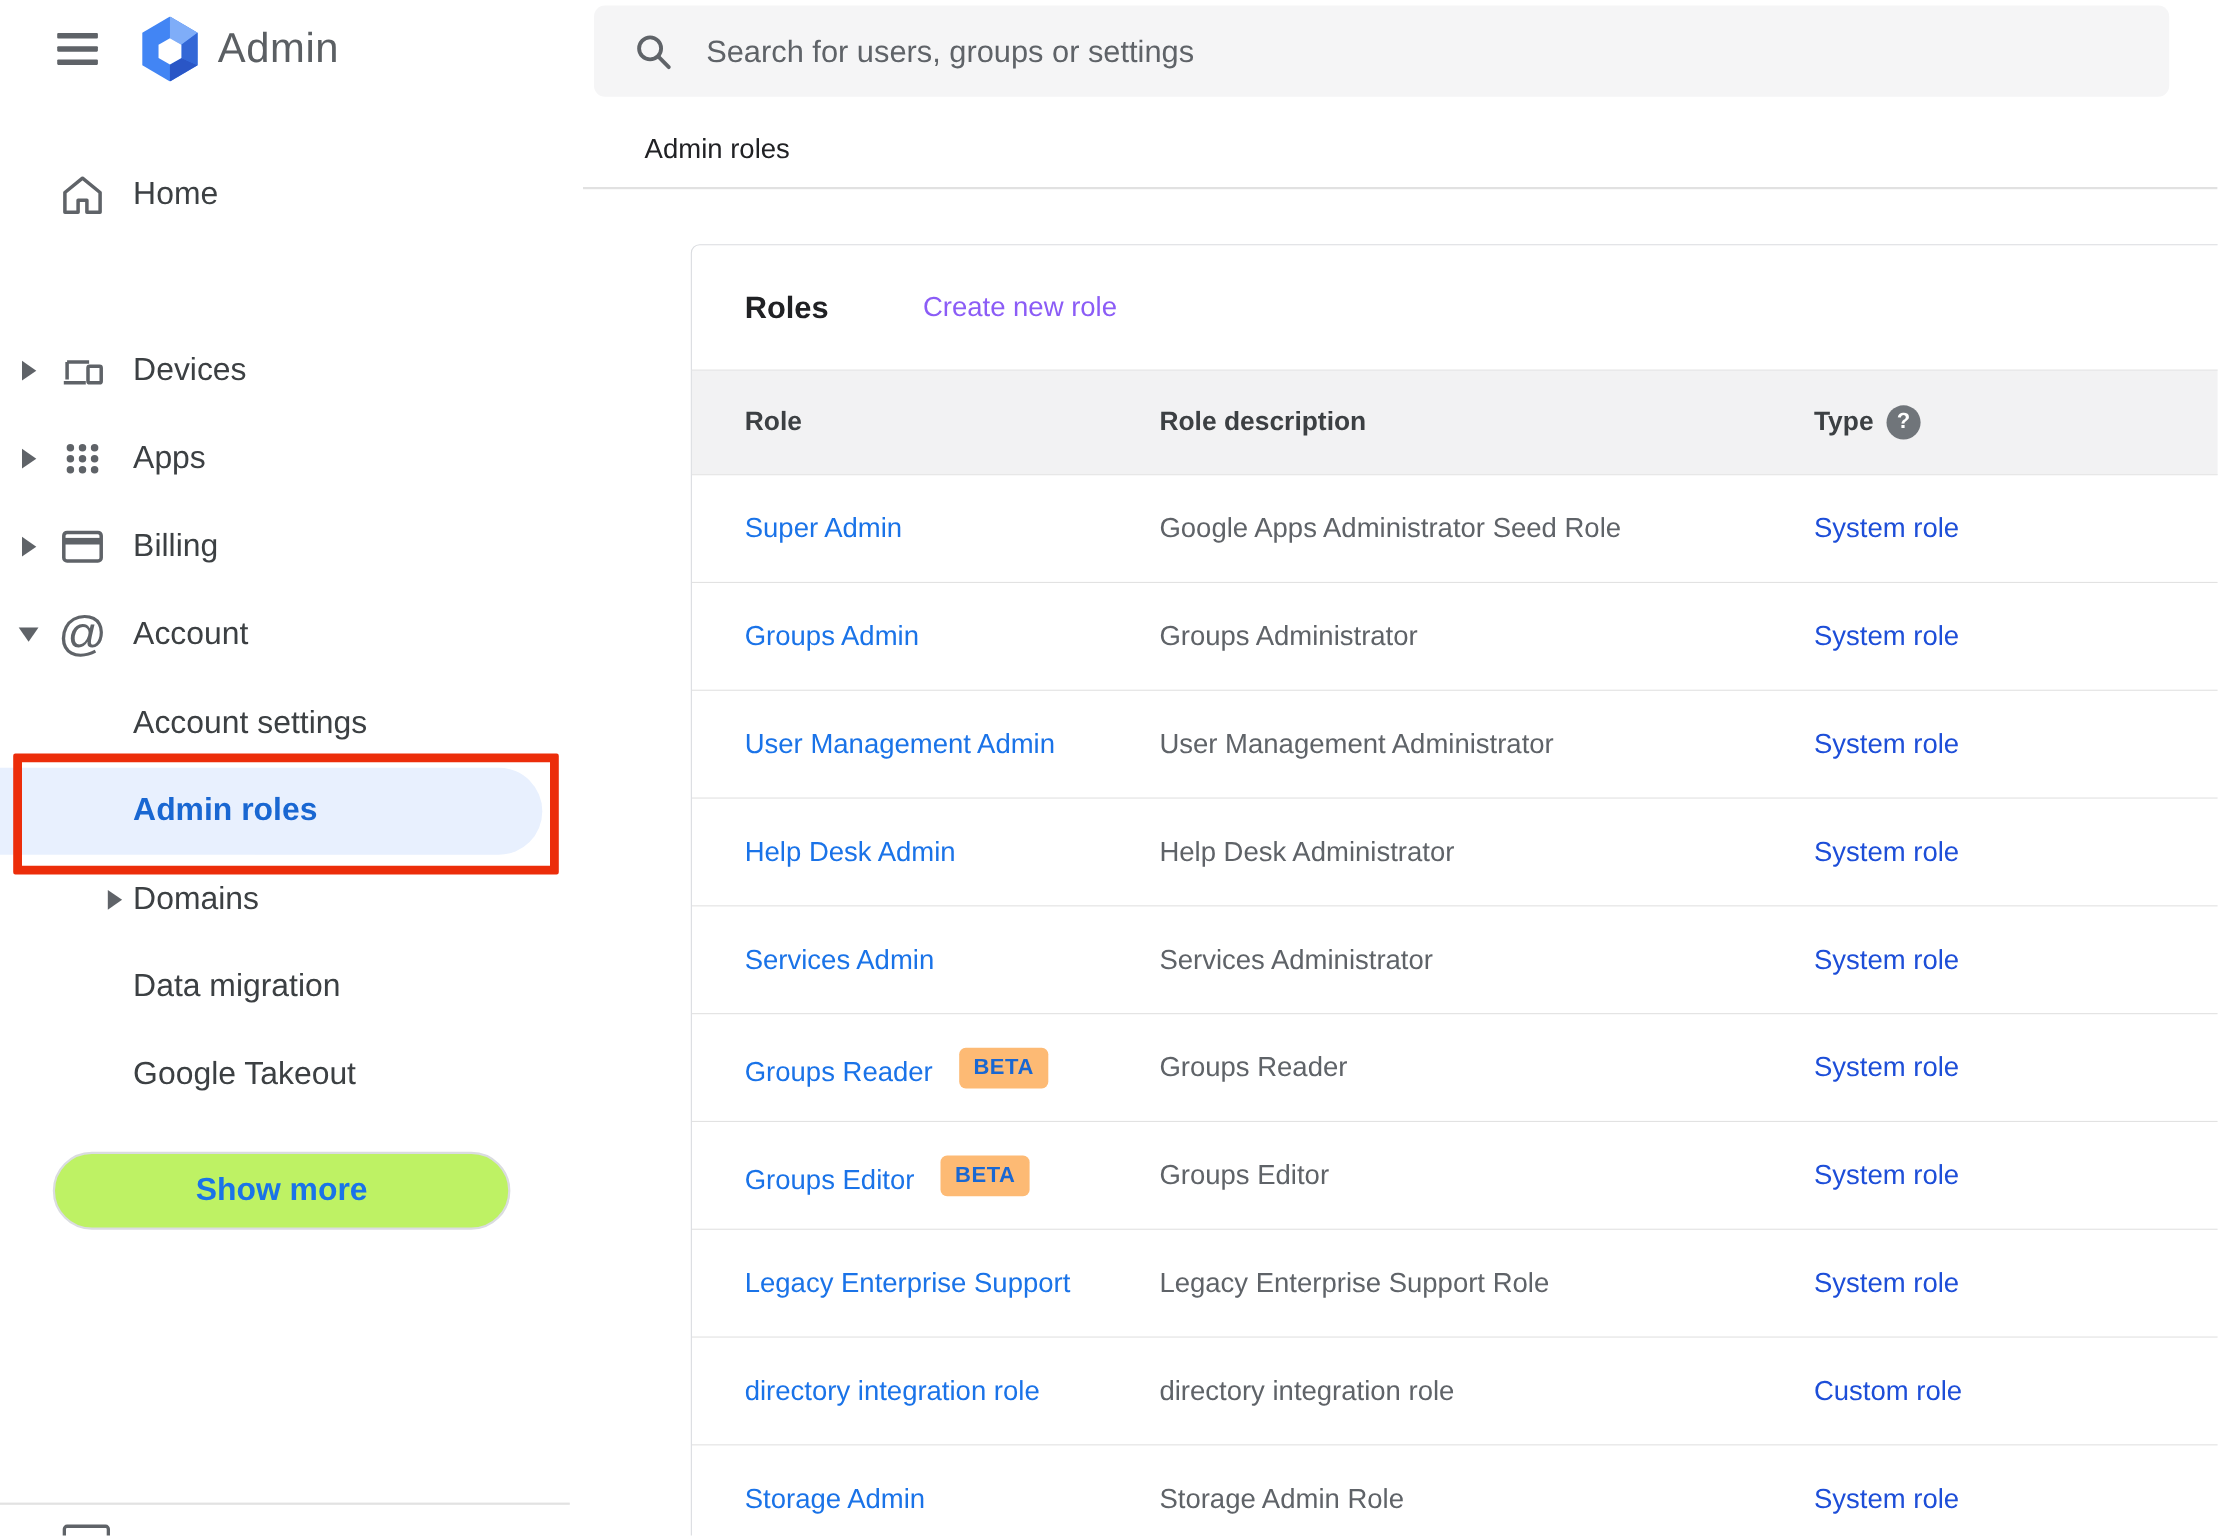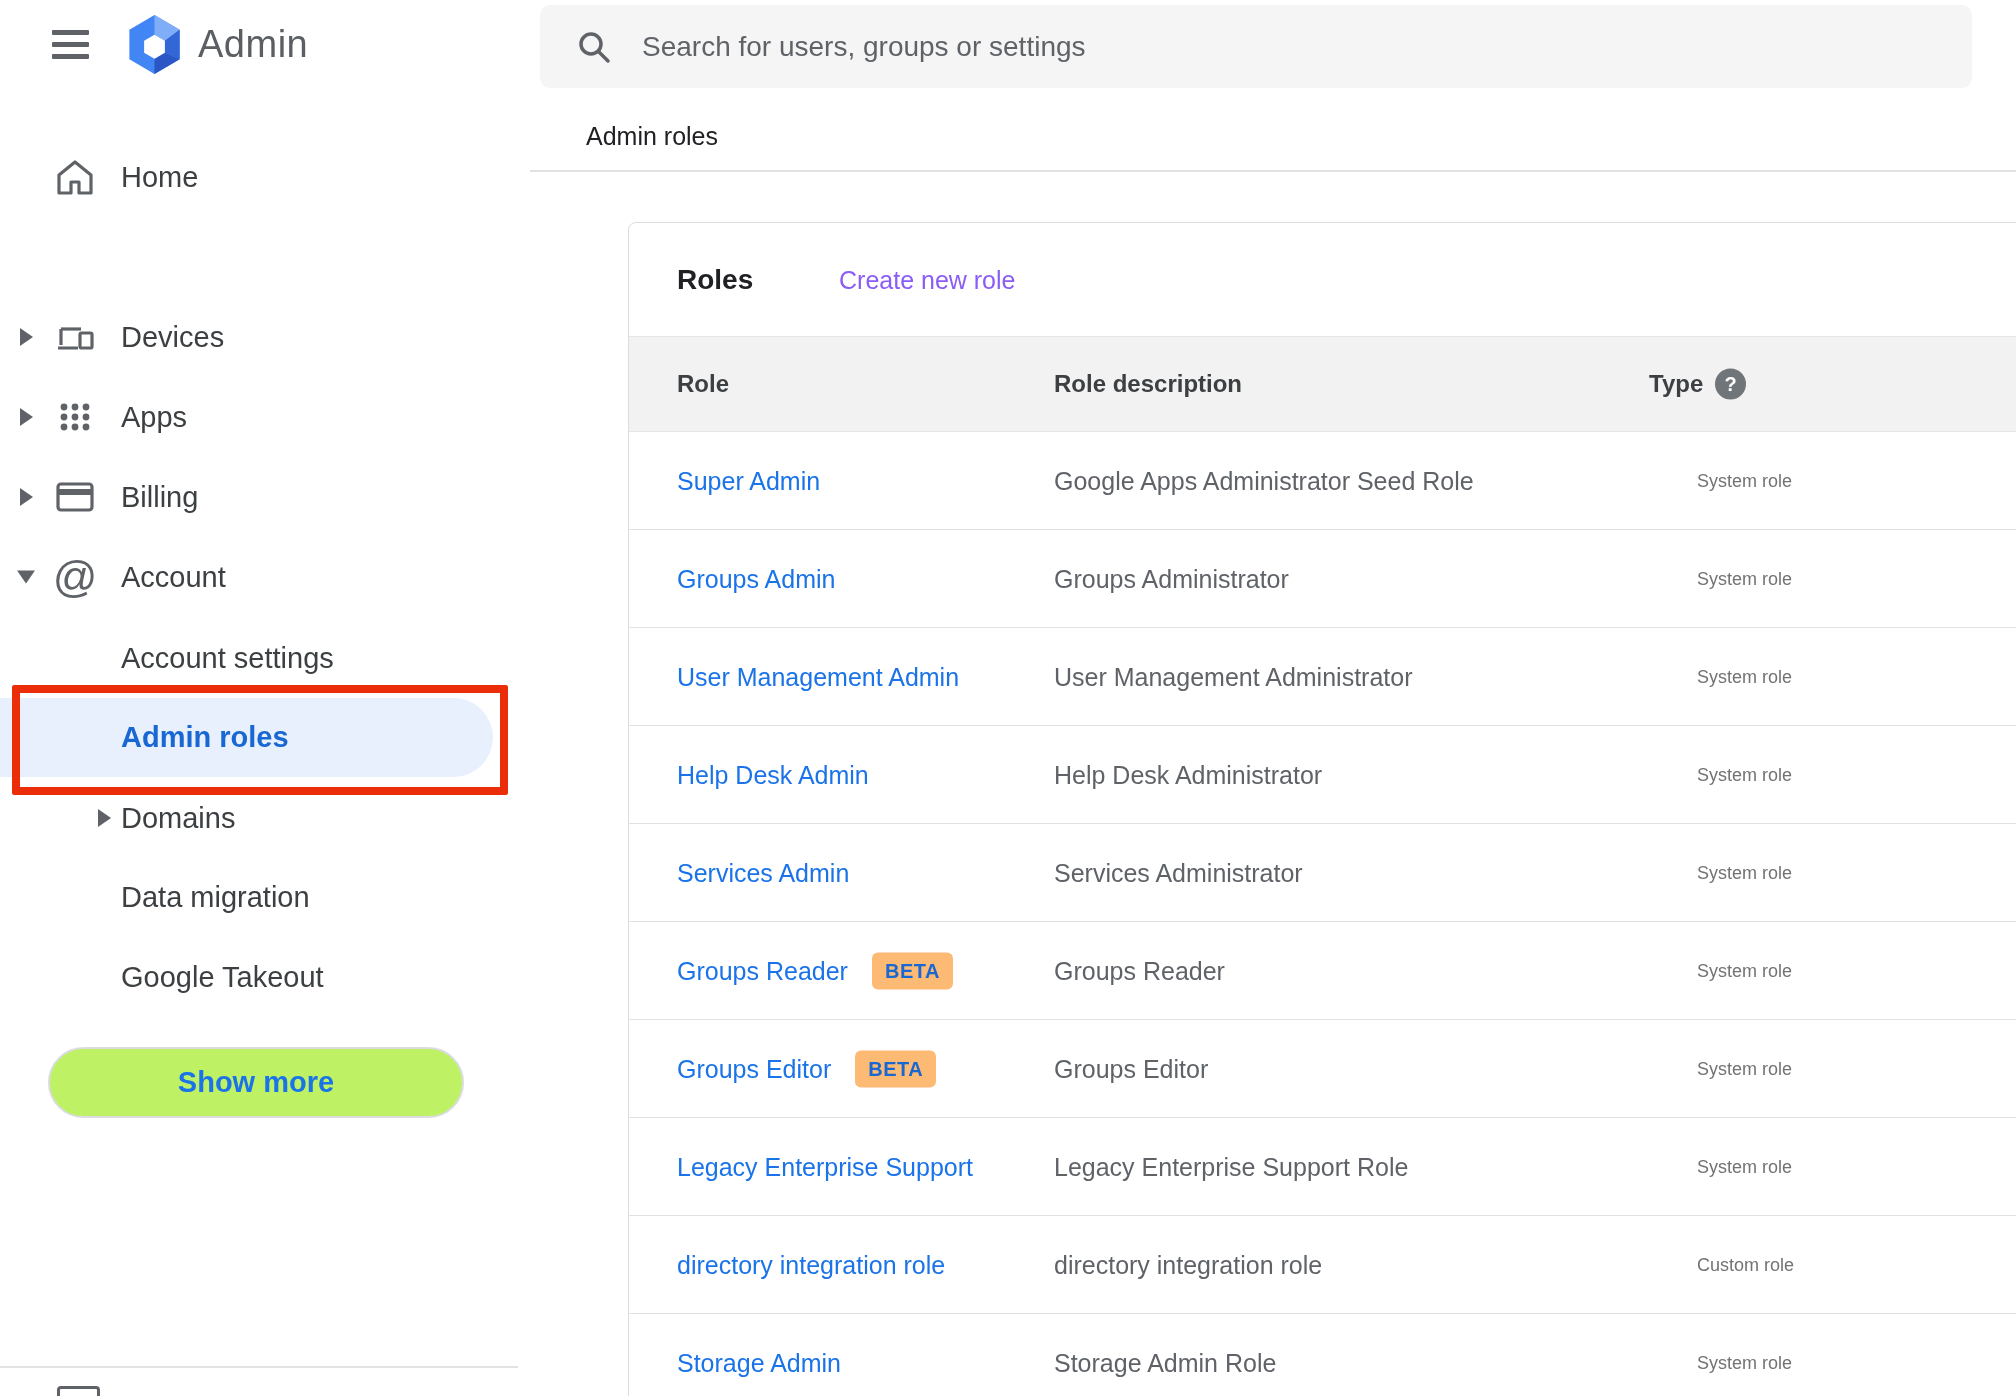--- a/index.html
+++ b/index.html
@@ -67,26 +67,26 @@
   .card-title{position:absolute;left:48px;top:50%;transform:translateY(-50%);font-size:28px;font-weight:700;color:#202124;}
   .create-link{position:absolute;left:210px;top:50%;transform:translateY(-50%);font-size:25px;color:#8b5cf6;cursor:pointer;text-decoration:none;}
 
   .thead{position:relative;height:96px;background:#f2f2f3;border-top:1px solid #e6e6e6;border-bottom:1px solid #e6e6e6;box-sizing:border-box;}
   .th{position:absolute;top:50%;transform:translateY(-50%);font-size:24px;font-weight:700;color:#3c4043;}
   .th-role{left:48px;} .th-desc{left:425px;} .th-type{left:1020px;}
   .help-icon{position:absolute;left:1086px;top:50%;transform:translateY(-50%);width:31px;height:31px;border-radius:50%;
     background:#70757a;color:#fff;font-size:20px;font-weight:700;text-align:center;line-height:31px;cursor:pointer;}
 
   .trow{position:relative;height:98px;border-bottom:1px solid #e2e2e2;box-sizing:border-box;}
-  .cell-role{position:absolute;left:48px;top:50%;transform:translateY(-50%);display:flex;align-items:center;}
+  .cell-role{position:absolute;left:48px;top:50%;transform:translateY(-50%);display:flex;align-items:flex-end;}
   .role-link{font-size:25px;color:#1a73e8;cursor:pointer;text-decoration:none;white-space:nowrap;}
   .beta-badge{margin-left:24px;background:#fdba74;color:#1967d2;font-size:20px;font-weight:700;
     padding:7px 13px;border-radius:6px;letter-spacing:.5px;}
   .cell-desc{position:absolute;left:425px;top:50%;transform:translateY(-50%);font-size:25px;color:#5f6368;white-space:nowrap;}
-  .cell-type{position:absolute;left:1020px;top:50%;transform:translateY(-50%);font-size:18px;color:#737373;white-space:nowrap;margin-left:48px;}
+  .cell-type{position:absolute;left:1020px;top:50%;transform:translateY(-50%);font-size:25px;color:#1d4ed8;white-space:nowrap;}
 </style>
 </head>
 <body>
 
 <div class="abs hamburger">
   <div class="bar bar1"></div>
   <div class="bar bar2"></div>
   <div class="bar bar3"></div>
 </div>
 

